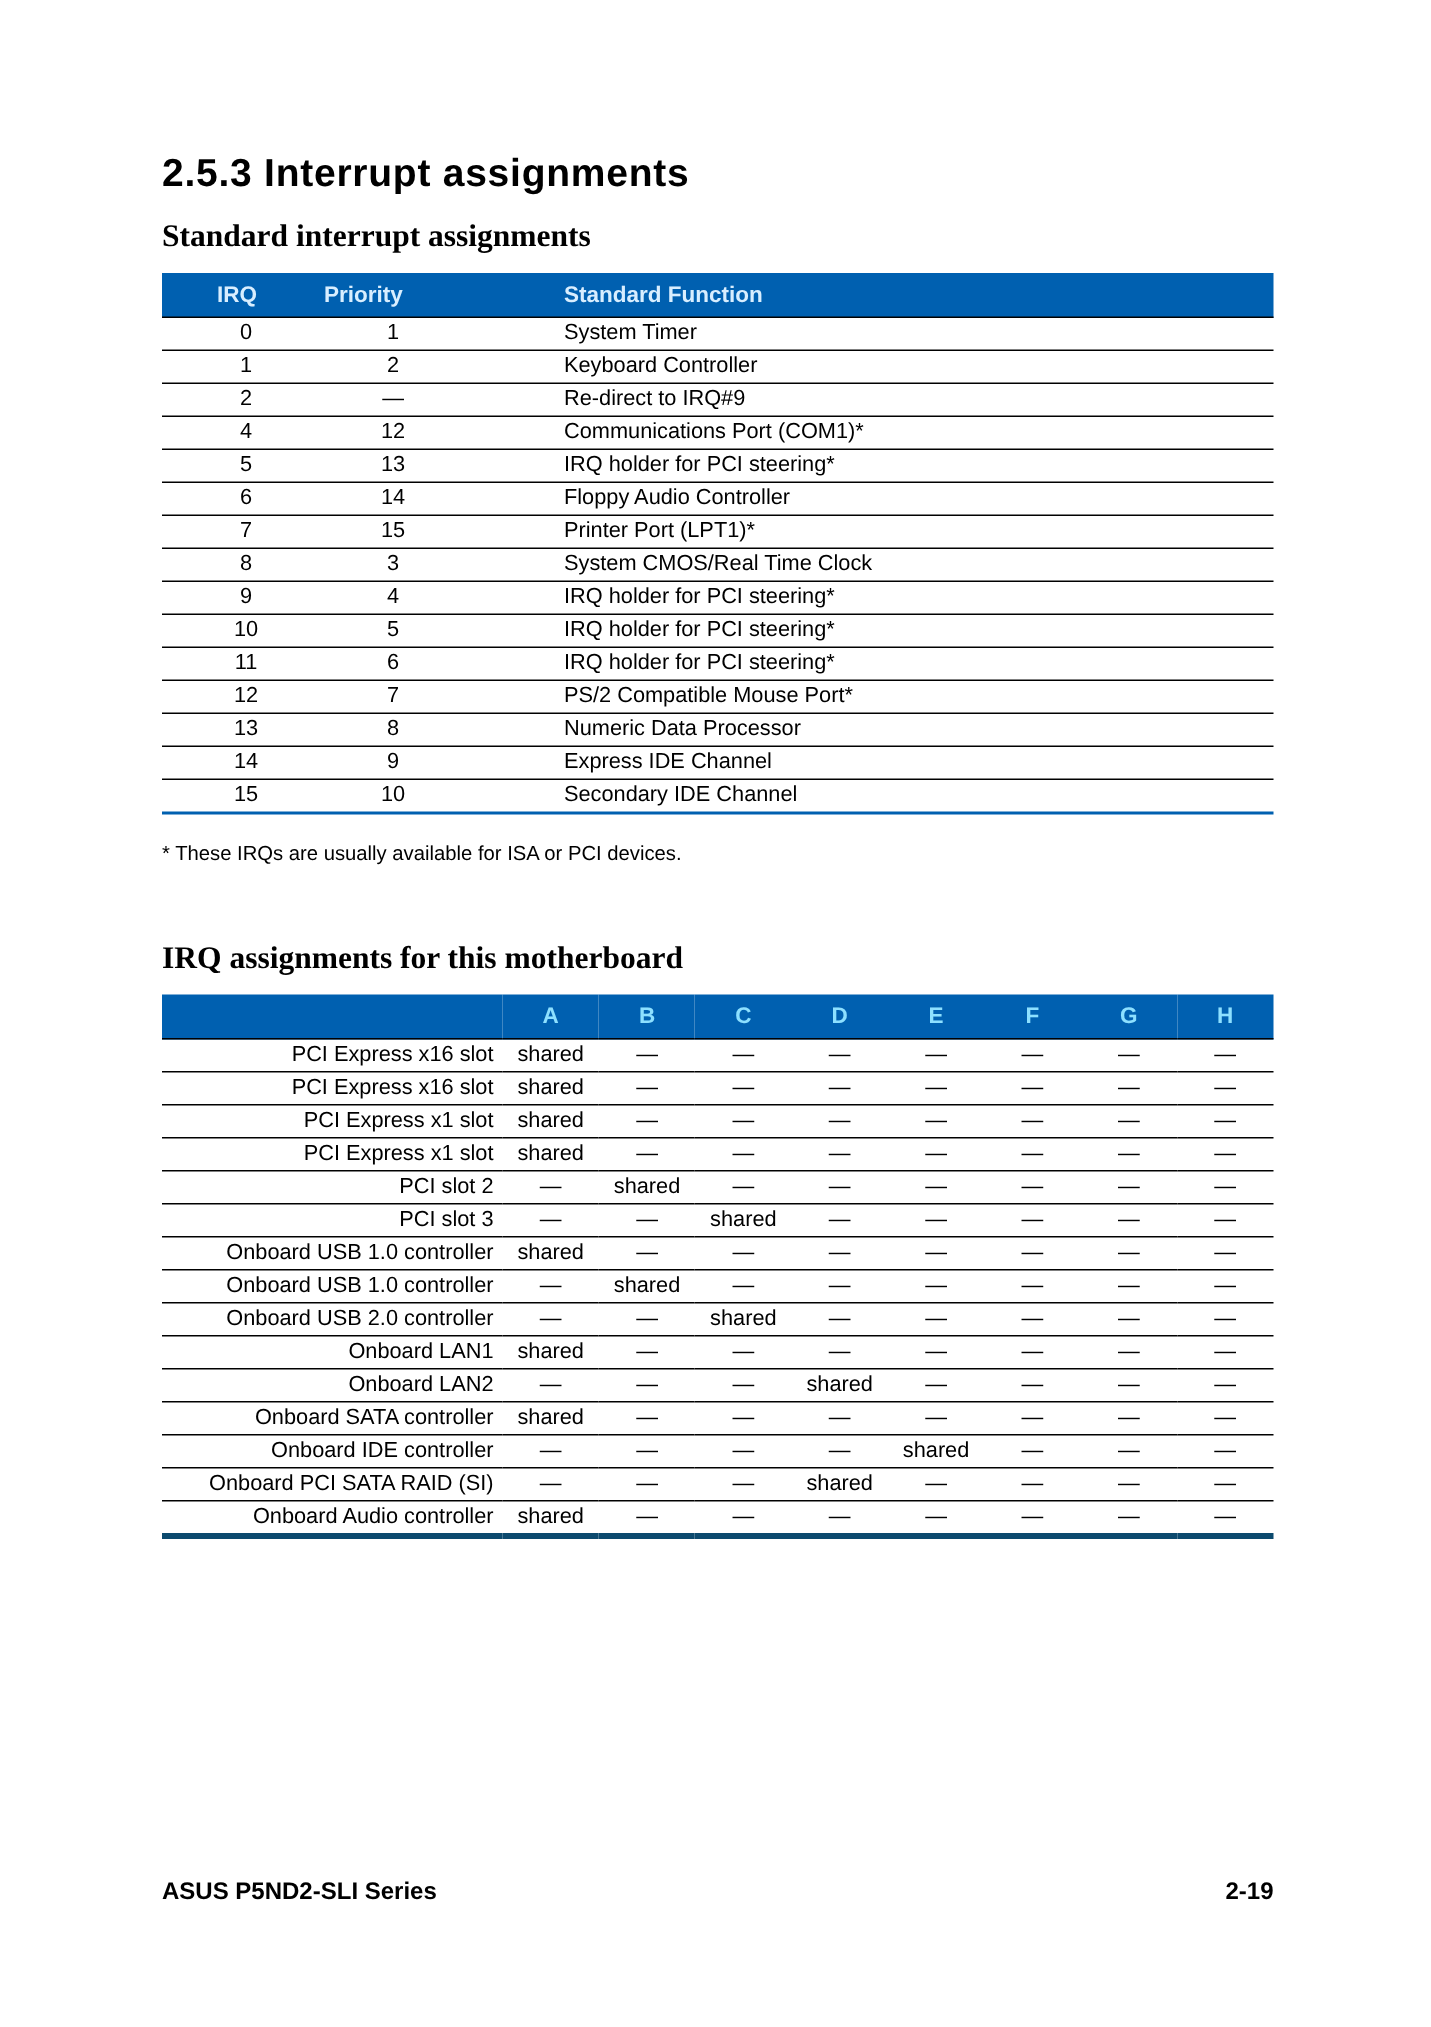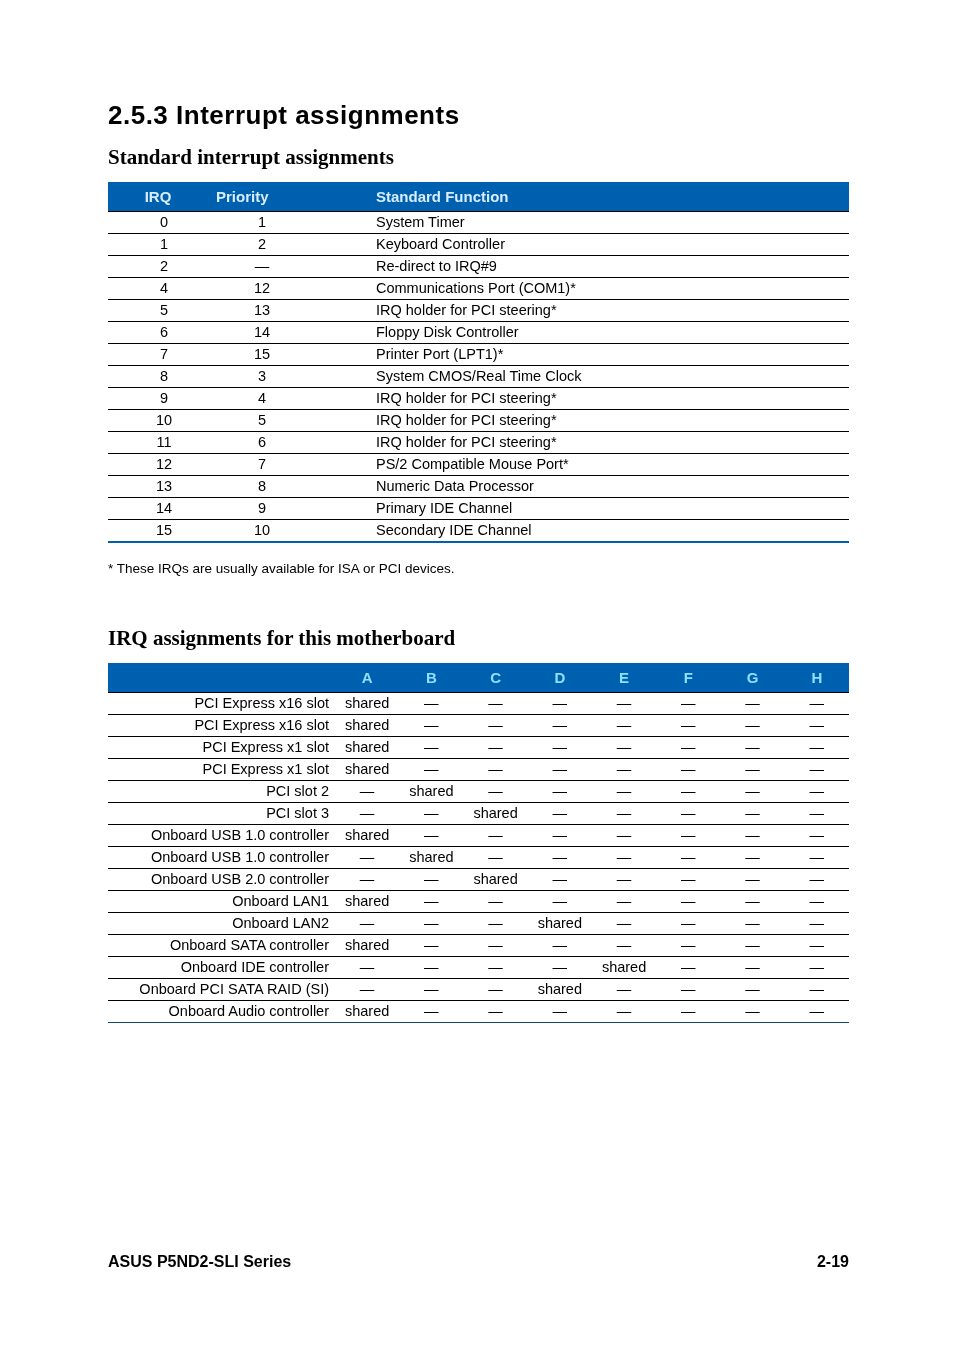--- a/index.html
+++ b/index.html
@@ -73,21 +73,21 @@
     }
     .table2 thead th:first-child { width: 212px; }
     .table2 thead th.col { width: 60px; }
     .table2 tbody td {
       border-top: 1px solid #000;
       padding: 0 6px;
       line-height: 1.45;
       text-align: center;
     }
     .table2 tbody td:first-child { text-align: right; padding-left:4px;}
-    .table2 tbody tr:last-child td { border-bottom: 1px solid #0c4a6e; }
+    .table2 tbody tr:last-child td { border-bottom: 4px solid #0c4a6e; }
     .footer {
       position: absolute;
       bottom: 80px;
       left: 108px;
       right: 105px;
       display: flex;
       justify-content: space-between;
       font-size: 16px;
       font-weight: bold;
     }
@@ -129,21 +129,21 @@
         <td>Communications Port (COM1)*</td>
       </tr>
       <tr>
         <td>5</td>
         <td>13</td>
         <td>IRQ holder for PCI steering*</td>
       </tr>
       <tr>
         <td>6</td>
         <td>14</td>
-        <td>Floppy Disk Controller</td>
+        <td>Floppy Audio Controller</td>
       </tr>
       <tr>
         <td>7</td>
         <td>15</td>
         <td>Printer Port (LPT1)*</td>
       </tr>
       <tr>
         <td>8</td>
         <td>3</td>
         <td>System CMOS/Real Time Clock</td>
@@ -169,21 +169,21 @@
         <td>PS/2 Compatible Mouse Port*</td>
       </tr>
       <tr>
         <td>13</td>
         <td>8</td>
         <td>Numeric Data Processor</td>
       </tr>
       <tr>
         <td>14</td>
         <td>9</td>
-        <td>Primary IDE Channel</td>
+        <td>Express IDE Channel</td>
       </tr>
       <tr>
         <td>15</td>
         <td>10</td>
         <td>Secondary IDE Channel</td>
       </tr>
     </tbody>
 </table>
 
 <p class="footnote">* These IRQs are usually available for ISA or PCI devices.</p>

